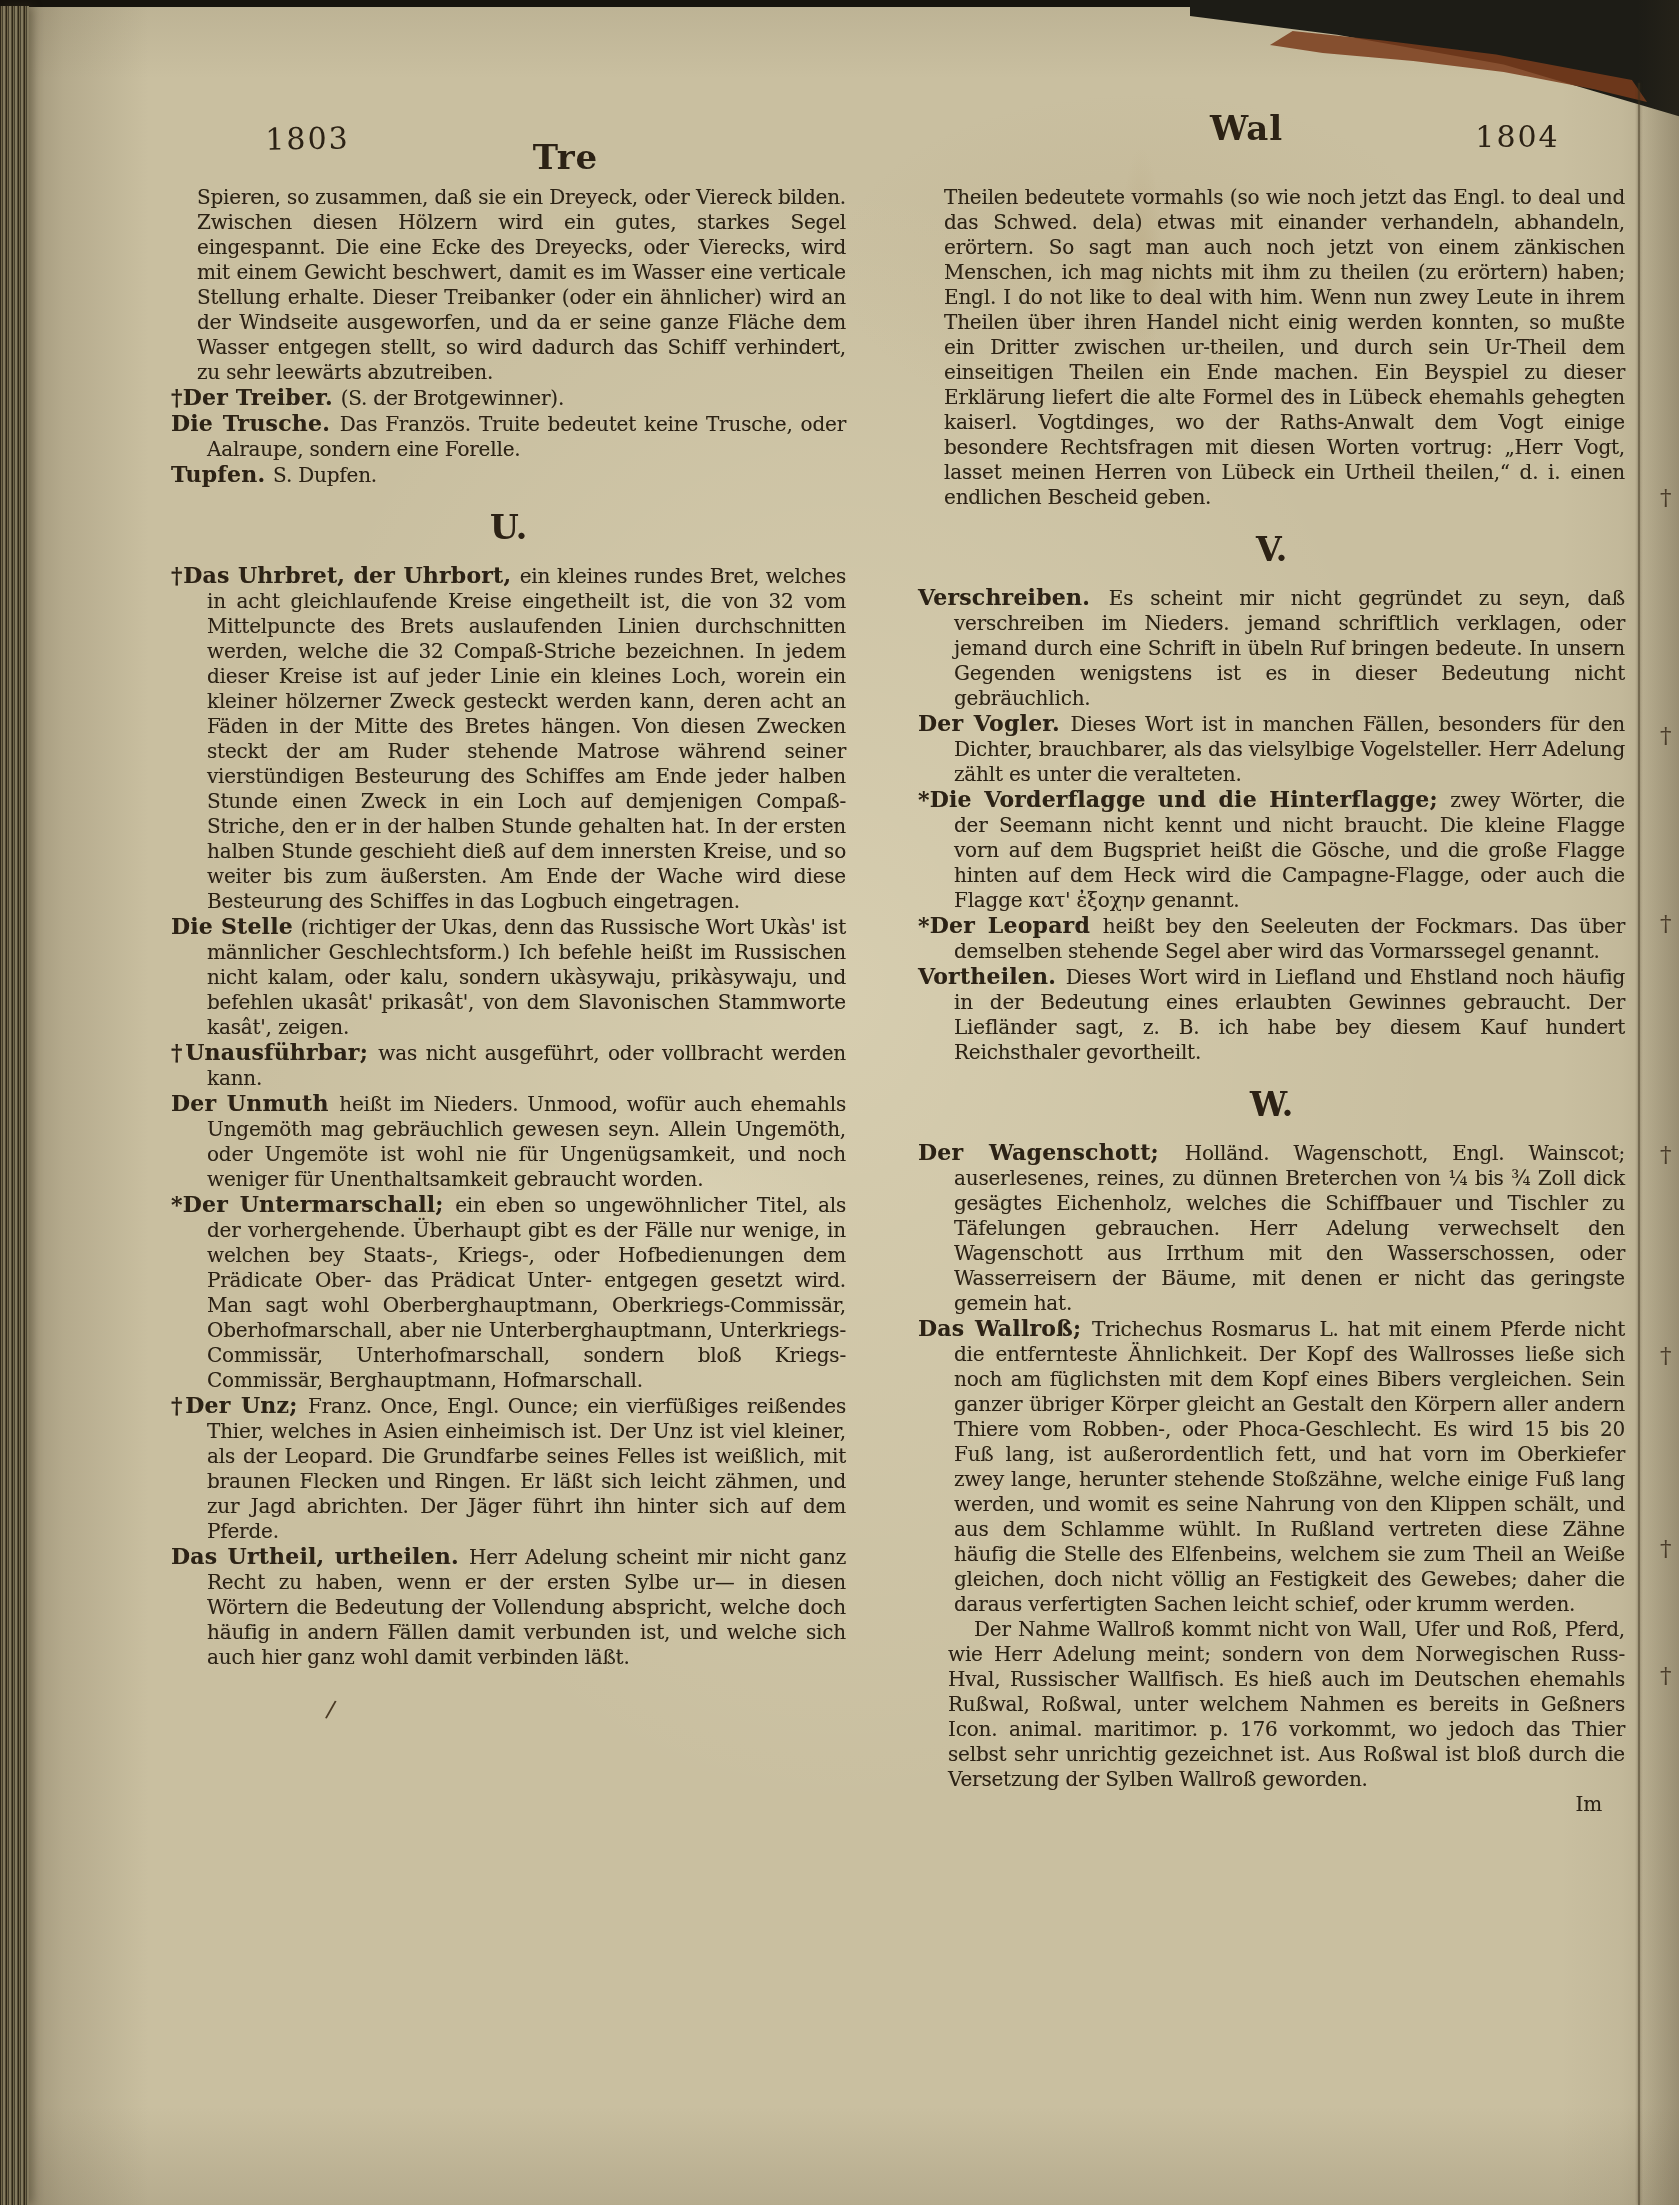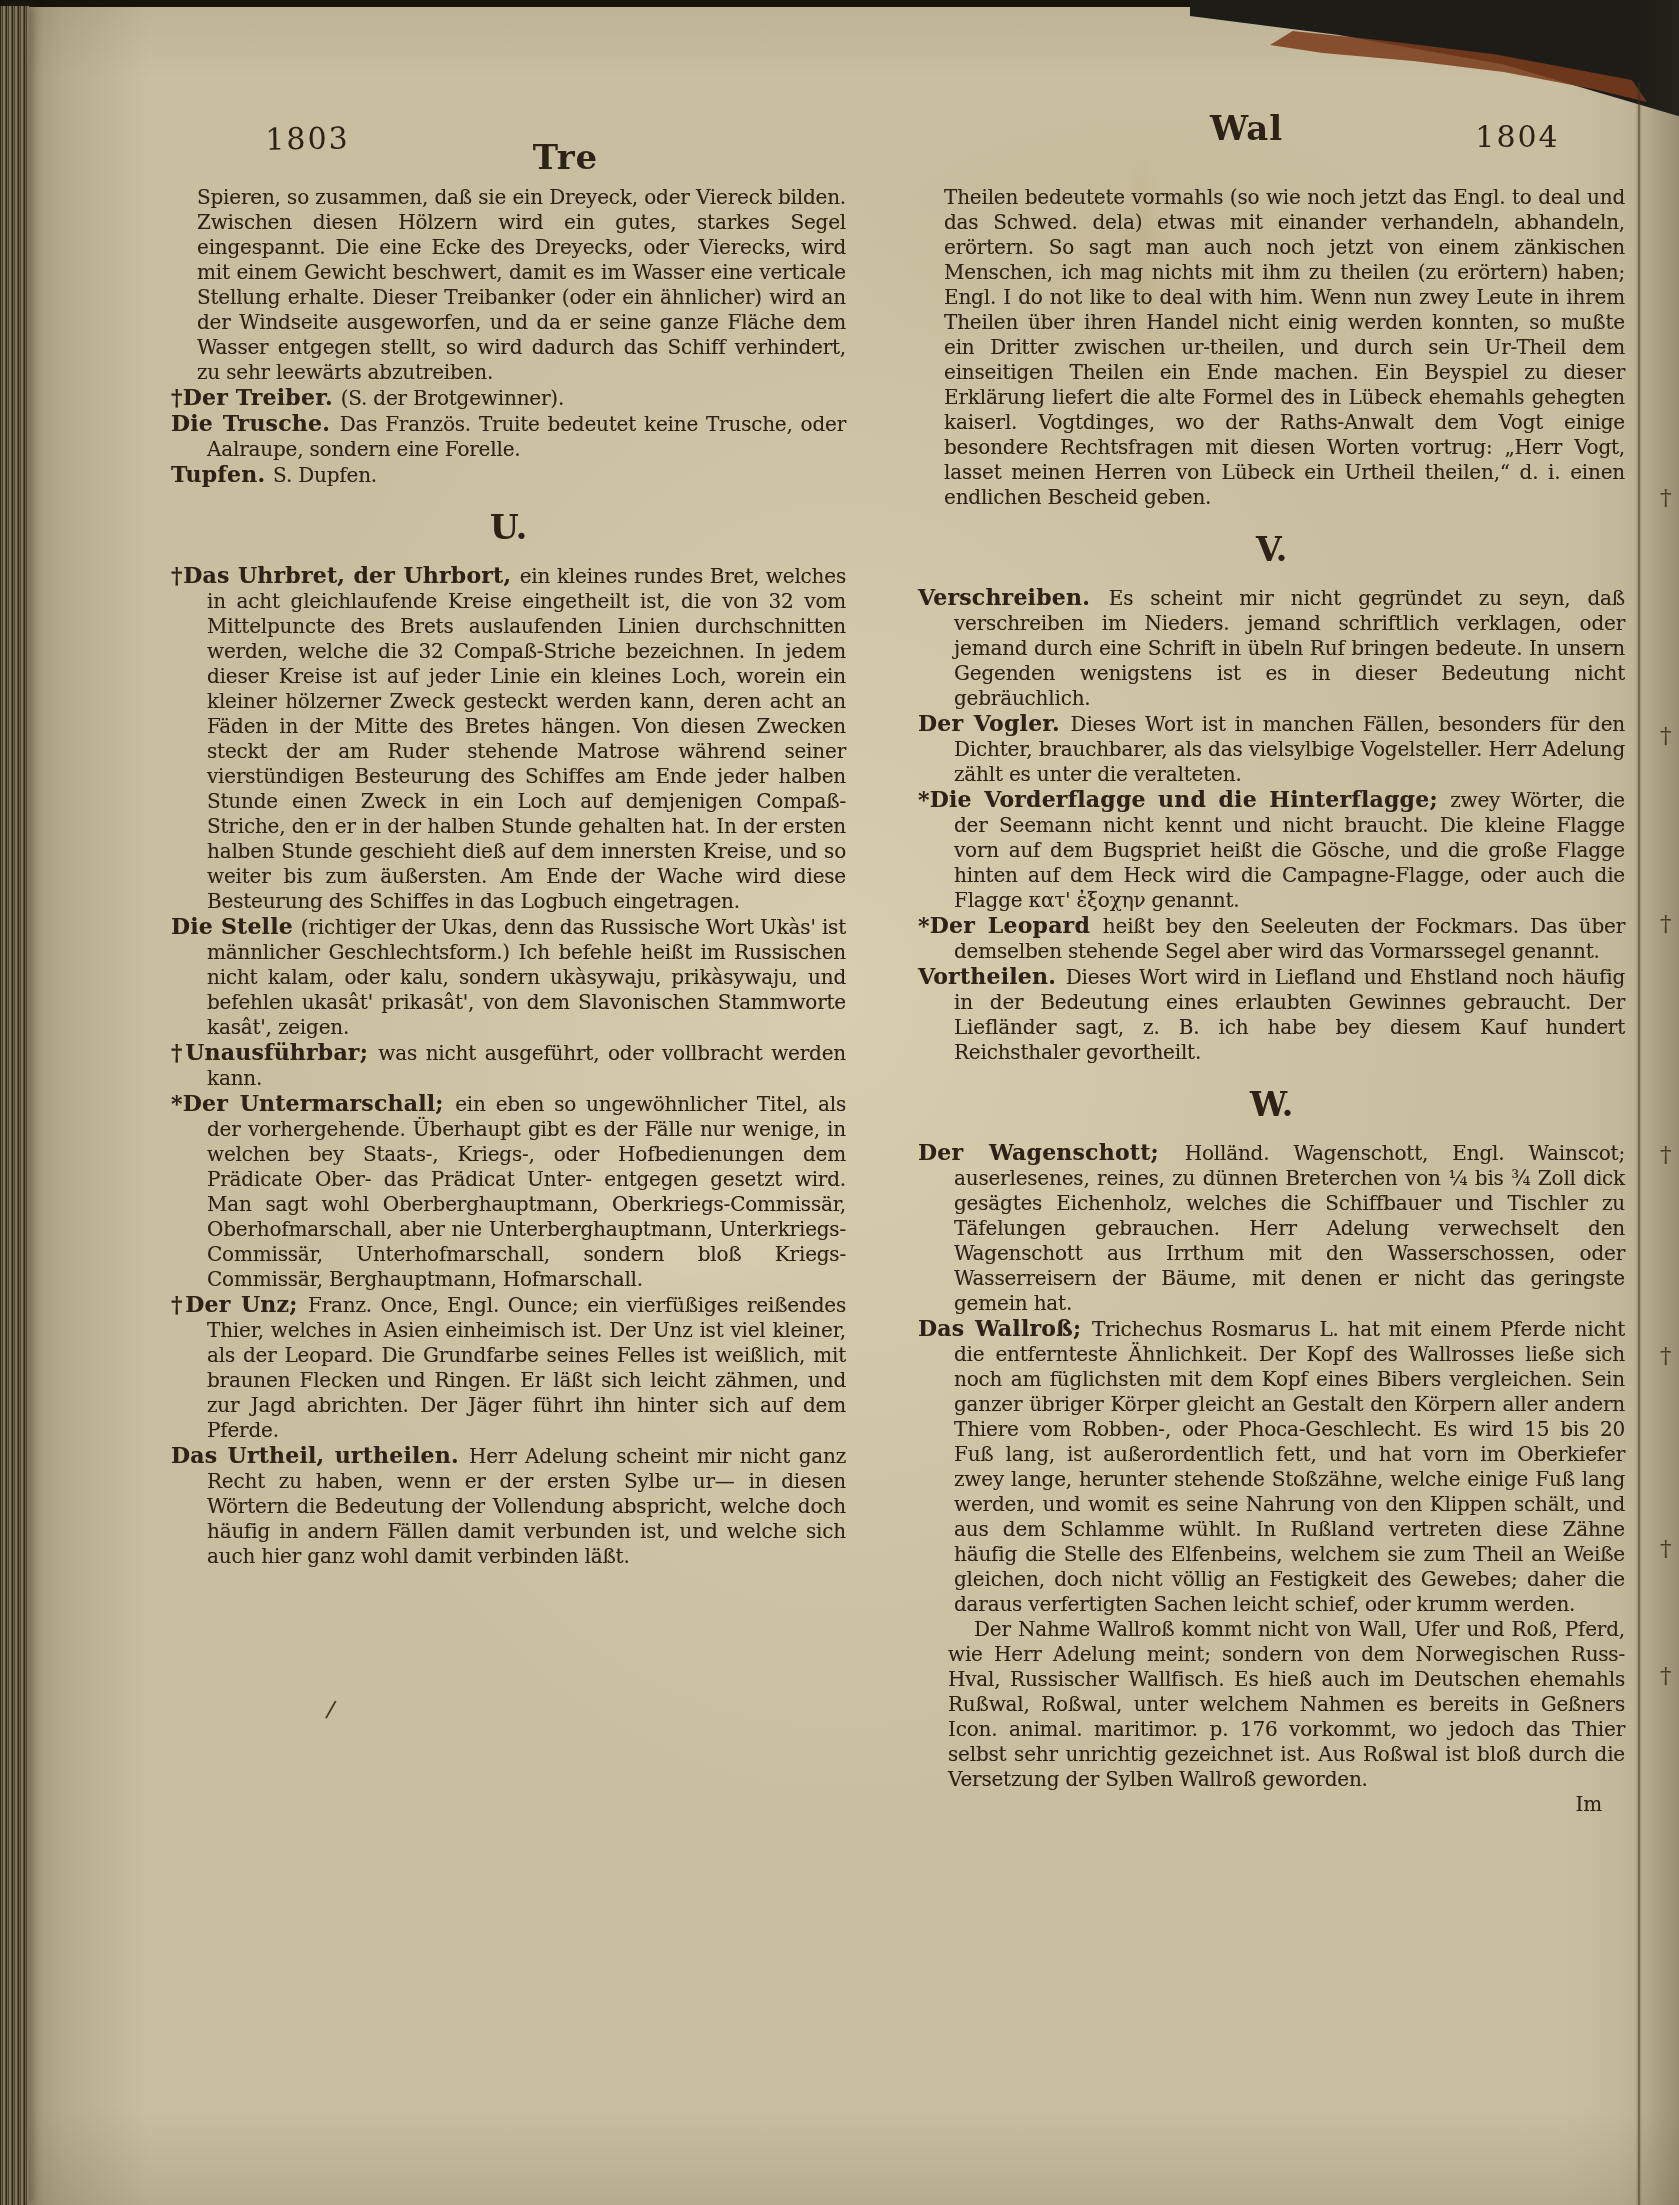--- a/index.html
+++ b/index.html
@@ -83,20 +83,21 @@
 
   <div class="col" id="col-left">
       <p class="continuation"><span>Spieren, so zusammen, daß sie ein Dreyeck, oder Viereck bilden. Zwischen diesen Hölzern wird ein gutes, starkes Segel eingespannt. Die eine Ecke des Dreyecks, oder Vierecks, wird mit einem Gewicht beschwert, damit es im Wasser eine verticale Stellung erhalte. Dieser Treibanker (oder ein ähnlicher) wird an der Windseite ausgeworfen, und da er seine ganze Fläche dem Wasser entgegen stellt, so wird dadurch das Schiff verhindert, zu sehr leewärts abzutreiben.</span></p>
       <p class="entry"><b class="head">†Der Treiber. </b><span>(S. der Brotgewinner).</span></p>
       <p class="entry"><b class="head">Die Trusche. </b><span>Das Französ. Truite bedeutet keine Trusche, oder Aalraupe, sondern eine Forelle.</span></p>
       <p class="entry"><b class="head">Tupfen. </b><span>S. Dupfen.</span></p>
       <div class="section">U.</div>
       <p class="entry"><b class="head">†Das Uhrbret, der Uhrbort, </b><span>ein kleines rundes Bret, welches in acht gleichlaufende Kreise eingetheilt ist, die von 32 vom Mittelpuncte des Brets auslaufenden Linien durchschnitten werden, welche die 32 Compaß-Striche bezeichnen. In jedem dieser Kreise ist auf jeder Linie ein kleines Loch, worein ein kleiner hölzerner Zweck gesteckt werden kann, deren acht an Fäden in der Mitte des Bretes hängen. Von diesen Zwecken steckt der am Ruder stehende Matrose während seiner vierstündigen Besteurung des Schiffes am Ende jeder halben Stunde einen Zweck in ein Loch auf demjenigen Compaß-Striche, den er in der halben Stunde gehalten hat. In der ersten halben Stunde geschieht dieß auf dem innersten Kreise, und so weiter bis zum äußersten. Am Ende der Wache wird diese Besteurung des Schiffes in das Logbuch eingetragen.</span></p>
       <p class="entry"><b class="head">Die Stelle </b><span>(richtiger der Ukas, denn das Russische Wort Ukàs' ist männlicher Geschlechtsform.) Ich befehle heißt im Russischen nicht kalam, oder kalu, sondern ukàsywaju, prikàsywaju, und befehlen ukasât' prikasât', von dem Slavonischen Stammworte kasât', zeigen.</span></p>
       <p class="entry"><b class="head">†Unausführbar; </b><span>was nicht ausgeführt, oder vollbracht werden kann.</span></p>
+      <p class="entry"><b class="head">Der Unmuth </b><span>heißt im Nieders. Unmood, wofür auch ehemahls Ungemöth mag gebräuchlich gewesen seyn. Allein Ungemöth, oder Ungemöte ist wohl nie für Ungenügsamkeit, und noch weniger für Unenthaltsamkeit gebraucht worden.</span></p>
       <p class="entry"><b class="head">*Der Untermarschall; </b><span>ein eben so ungewöhnlicher Titel, als der vorhergehende. Überhaupt gibt es der Fälle nur wenige, in welchen bey Staats-, Kriegs-, oder Hofbedienungen dem Prädicate Ober- das Prädicat Unter- entgegen gesetzt wird. Man sagt wohl Oberberghauptmann, Oberkriegs-Commissär, Oberhofmarschall, aber nie Unterberghauptmann, Unterkriegs-Commissär, Unterhofmarschall, sondern bloß Kriegs-Commissär, Berghauptmann, Hofmarschall.</span></p>
       <p class="entry"><b class="head">†Der Unz; </b><span>Franz. Once, Engl. Ounce; ein vierfüßiges reißendes Thier, welches in Asien einheimisch ist. Der Unz ist viel kleiner, als der Leopard. Die Grundfarbe seines Felles ist weißlich, mit braunen Flecken und Ringen. Er läßt sich leicht zähmen, und zur Jagd abrichten. Der Jäger führt ihn hinter sich auf dem Pferde.</span></p>
       <p class="entry"><b class="head">Das Urtheil, urtheilen. </b><span>Herr Adelung scheint mir nicht ganz Recht zu haben, wenn er der ersten Sylbe ur— in diesen Wörtern die Bedeutung der Vollendung abspricht, welche doch häufig in andern Fällen damit verbunden ist, und welche sich auch hier ganz wohl damit verbinden läßt.</span></p>
     </div>
   <div class="col" id="col-right">
       <p class="continuation"><span>Theilen bedeutete vormahls (so wie noch jetzt das Engl. to deal und das Schwed. dela) etwas mit einander verhandeln, abhandeln, erörtern. So sagt man auch noch jetzt von einem zänkischen Menschen, ich mag nichts mit ihm zu theilen (zu erörtern) haben; Engl. I do not like to deal with him. Wenn nun zwey Leute in ihrem Theilen über ihren Handel nicht einig werden konnten, so mußte ein Dritter zwischen ur-theilen, und durch sein Ur-Theil dem einseitigen Theilen ein Ende machen. Ein Beyspiel zu dieser Erklärung liefert die alte Formel des in Lübeck ehemahls gehegten kaiserl. Vogtdinges, wo der Raths-Anwalt dem Vogt einige besondere Rechtsfragen mit diesen Worten vortrug: „Herr Vogt, lasset meinen Herren von Lübeck ein Urtheil theilen,“ d. i. einen endlichen Bescheid geben.</span></p>
       <div class="section">V.</div>
       <p class="entry"><b class="head">Verschreiben. </b><span>Es scheint mir nicht gegründet zu seyn, daß verschreiben im Nieders. jemand schriftlich verklagen, oder jemand durch eine Schrift in übeln Ruf bringen bedeute. In unsern Gegenden wenigstens ist es in dieser Bedeutung nicht gebräuchlich.</span></p>
       <p class="entry"><b class="head">Der Vogler. </b><span>Dieses Wort ist in manchen Fällen, besonders für den Dichter, brauchbarer, als das vielsylbige Vogelsteller. Herr Adelung zählt es unter die veralteten.</span></p>
       <p class="entry"><b class="head">*Die Vorderflagge und die Hinterflagge; </b><span>zwey Wörter, die der Seemann nicht kennt und nicht braucht. Die kleine Flagge vorn auf dem Bugspriet heißt die Gösche, und die große Flagge hinten auf dem Heck wird die Campagne-Flagge, oder auch die Flagge κατ' ἐξοχην genannt.</span></p>

